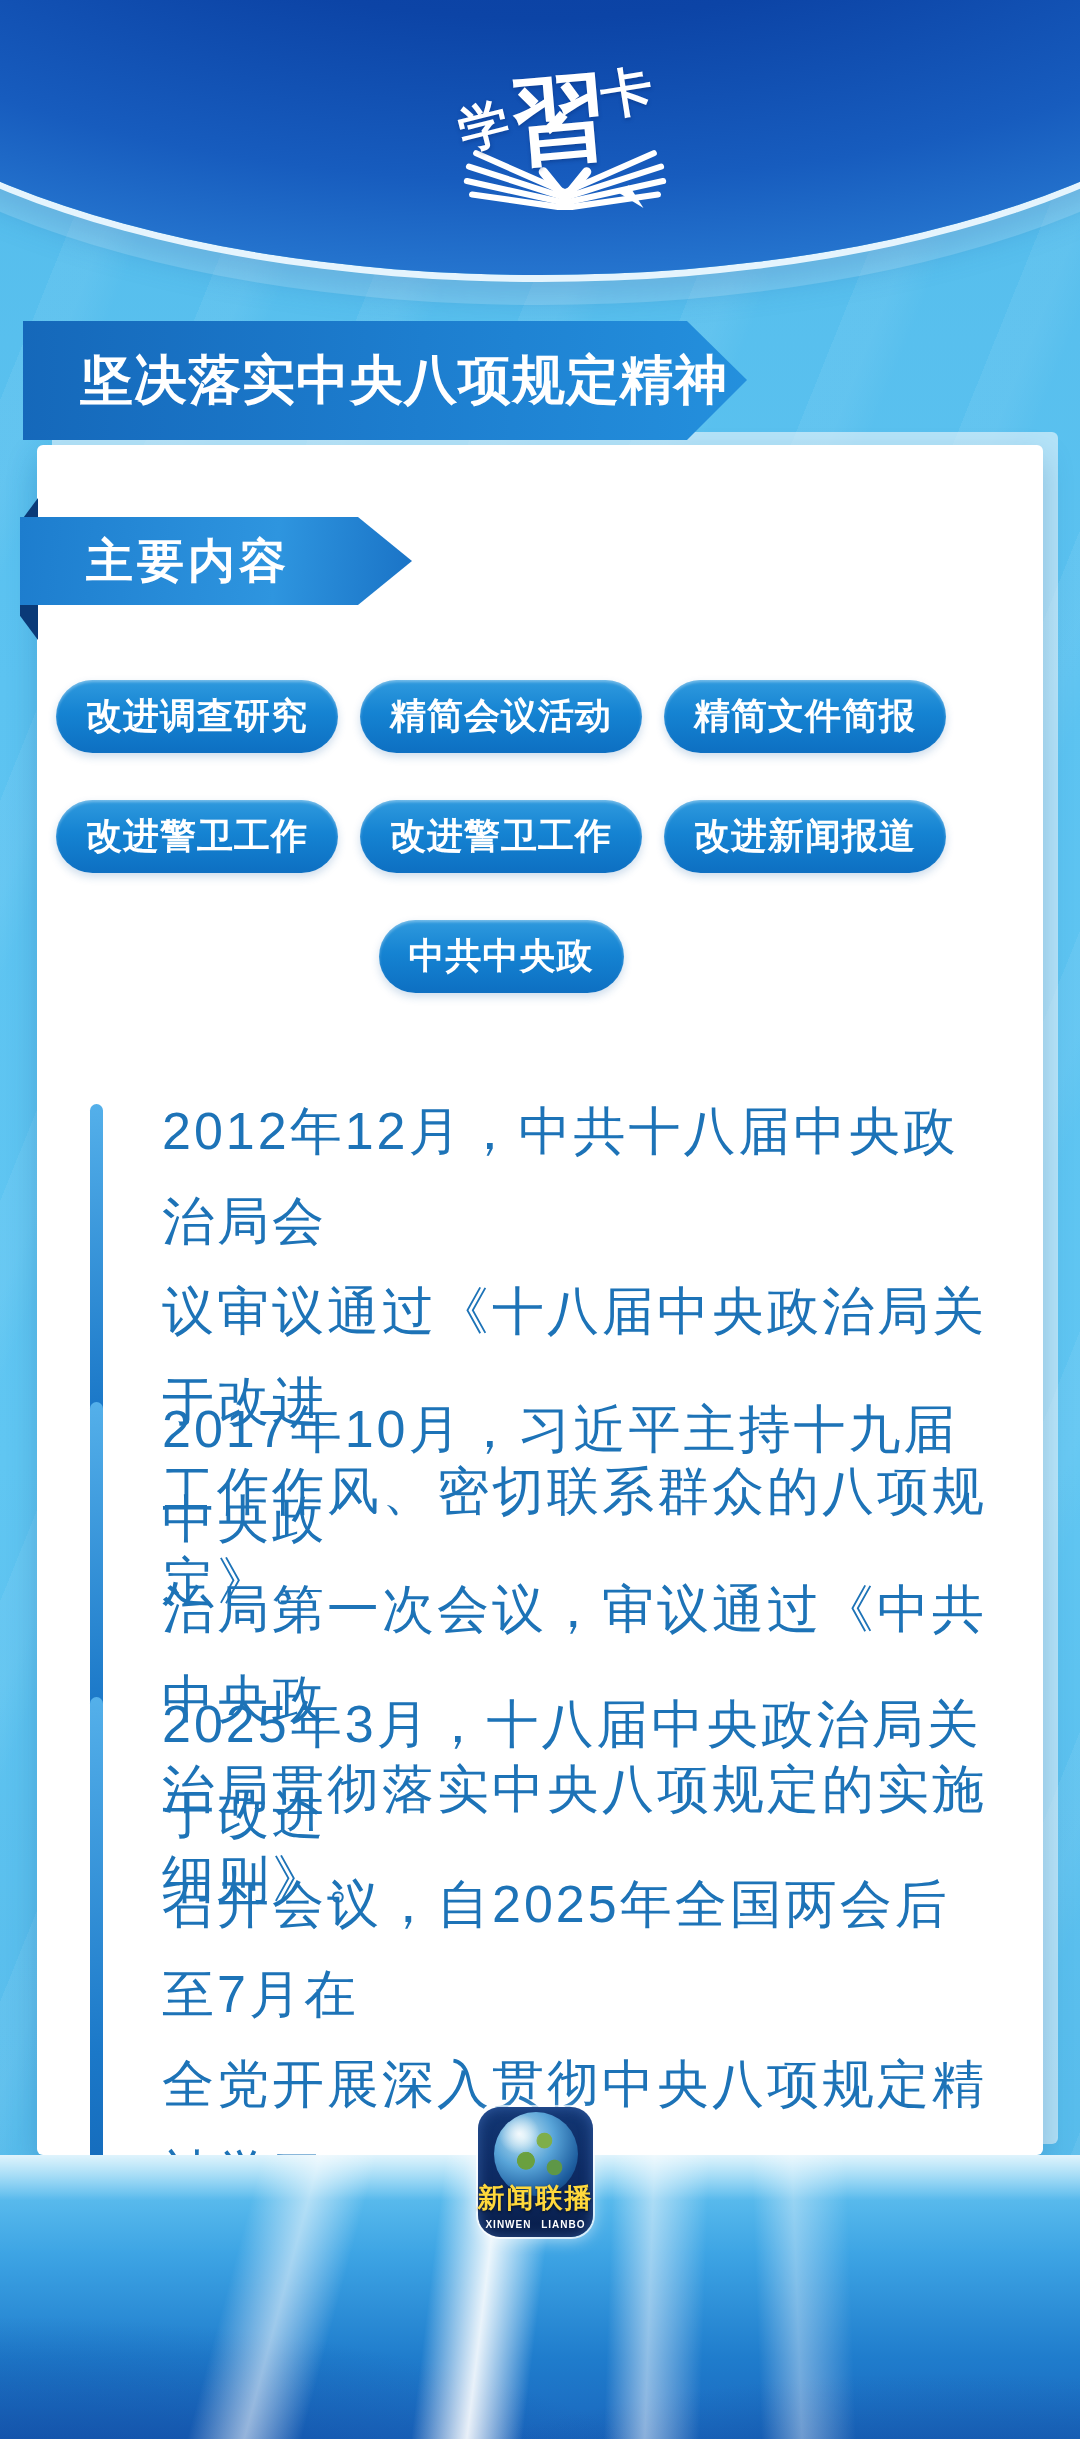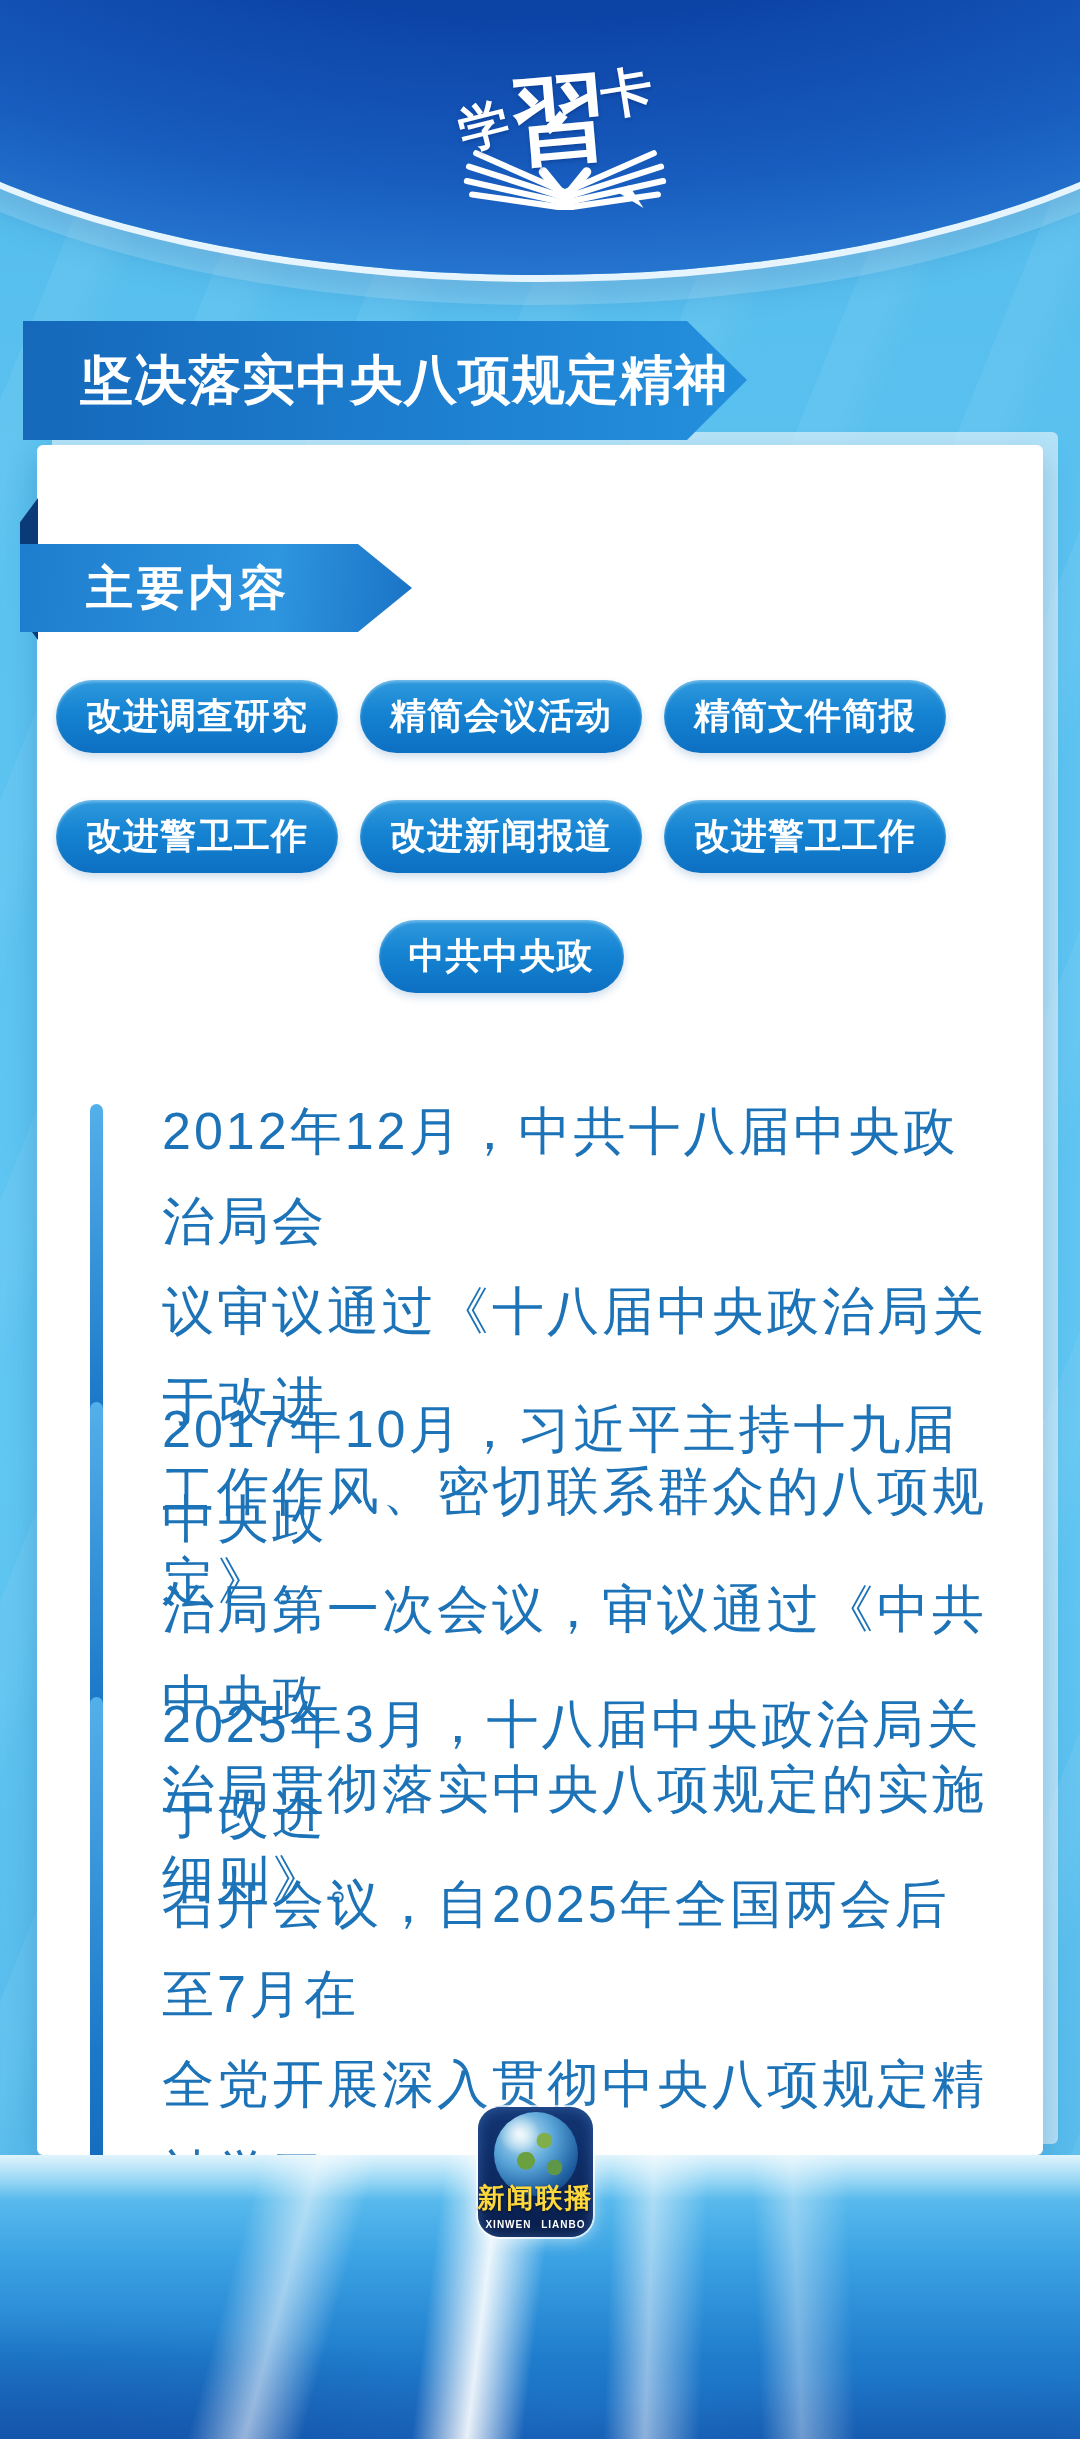--- a/index.html
+++ b/index.html
@@ -41,21 +41,21 @@
   .banner-title{font-size:53px;font-weight:900;color:#ffffff;letter-spacing:1px;white-space:nowrap;margin-left:7px;}
   
   .card-ghost{position:absolute;left:52px;top:432px;width:1006px;height:1712px;z-index:2;
     background:rgba(255,255,255,0.55);border-radius:6px;}
   .card{position:absolute;left:37px;top:445px;width:1006px;height:1710px;z-index:3;
     background:#ffffff;border-radius:6px;box-shadow:0 14px 30px rgba(25,90,150,0.28);}
   
   .ribbon-fold{position:absolute;left:20px;top:498px;width:18px;height:142px;z-index:6;
     background:#0a3a78;clip-path:polygon(0 17%,100% 0,100% 100%,0 83%);}
   .ribbon{
-    position:absolute;left:20px;top:544px;width:392px;height:88px;z-index:7;
+    position:absolute;left:20px;top:517px;width:392px;height:88px;z-index:7;
     background:linear-gradient(95deg,#1d7dce 0%,#2e95df 65%,#1a73c6 100%);
     clip-path:polygon(0 0, 338px 0, 392px 44px, 338px 88px, 0 88px);
     display:flex;align-items:center;padding-left:66px;box-sizing:border-box;
   }
   .ribbon-label{font-size:47px;font-weight:900;color:#fff;letter-spacing:4px;}
   
   .pills{position:absolute;left:0;top:235px;width:928px;z-index:2;}
   .pill-row{display:flex;justify-content:center;gap:22px;margin-bottom:47px;}
   .pill{
     height:73px;padding:0 30px;border-radius:37px;display:flex;align-items:center;justify-content:center;
@@ -152,22 +152,22 @@
 
   <div class="card">
     <div class="pills">
       <div class="pill-row">
         <div class="pill">改进调查研究</div>
         <div class="pill">精简会议活动</div>
         <div class="pill">精简文件简报</div>
       </div>
       <div class="pill-row">
         <div class="pill">改进警卫工作</div>
+        <div class="pill">改进警卫工作</div>
         <div class="pill">改进新闻报道</div>
-        <div class="pill">改进警卫工作</div>
       </div>
       <div class="pill-row">
         <div class="pill">中共中央政</div>
       </div>
     </div>
 
     <div class="para para-1">2012年12月，中共十八届中央政治局会
 议审议通过《十八届中央政治局关于改进
 工作作风、密切联系群众的八项规定》。</div>
     <div class="para para-2">2017年10月，习近平主持十九届中央政

